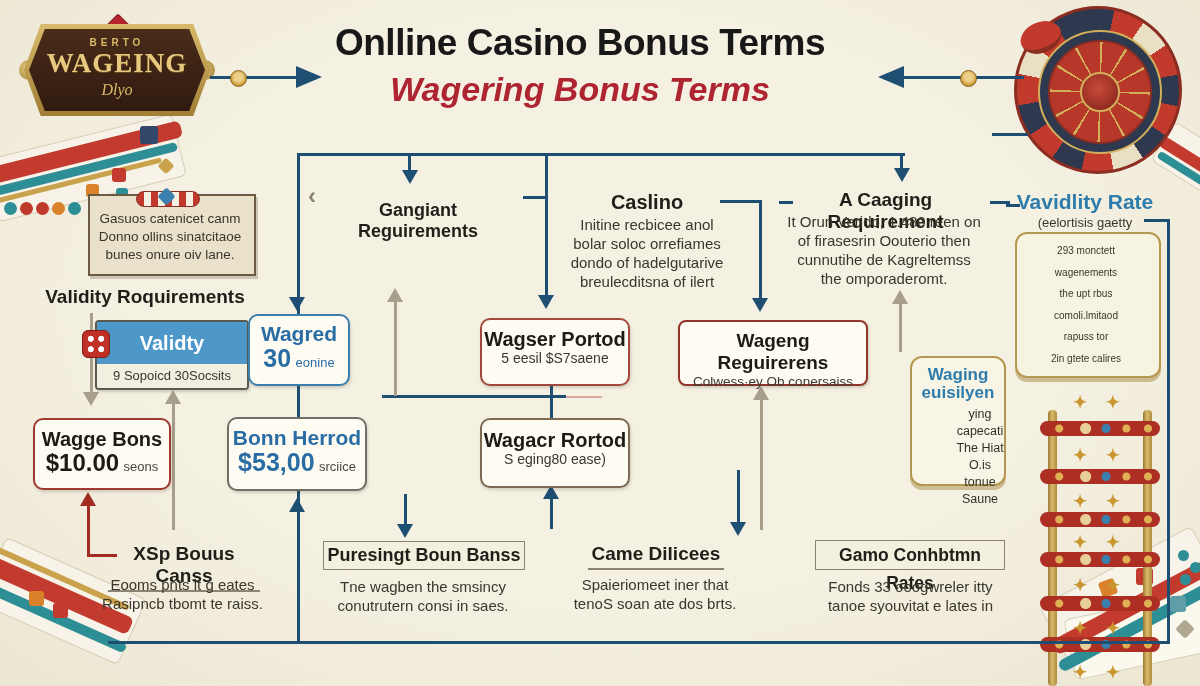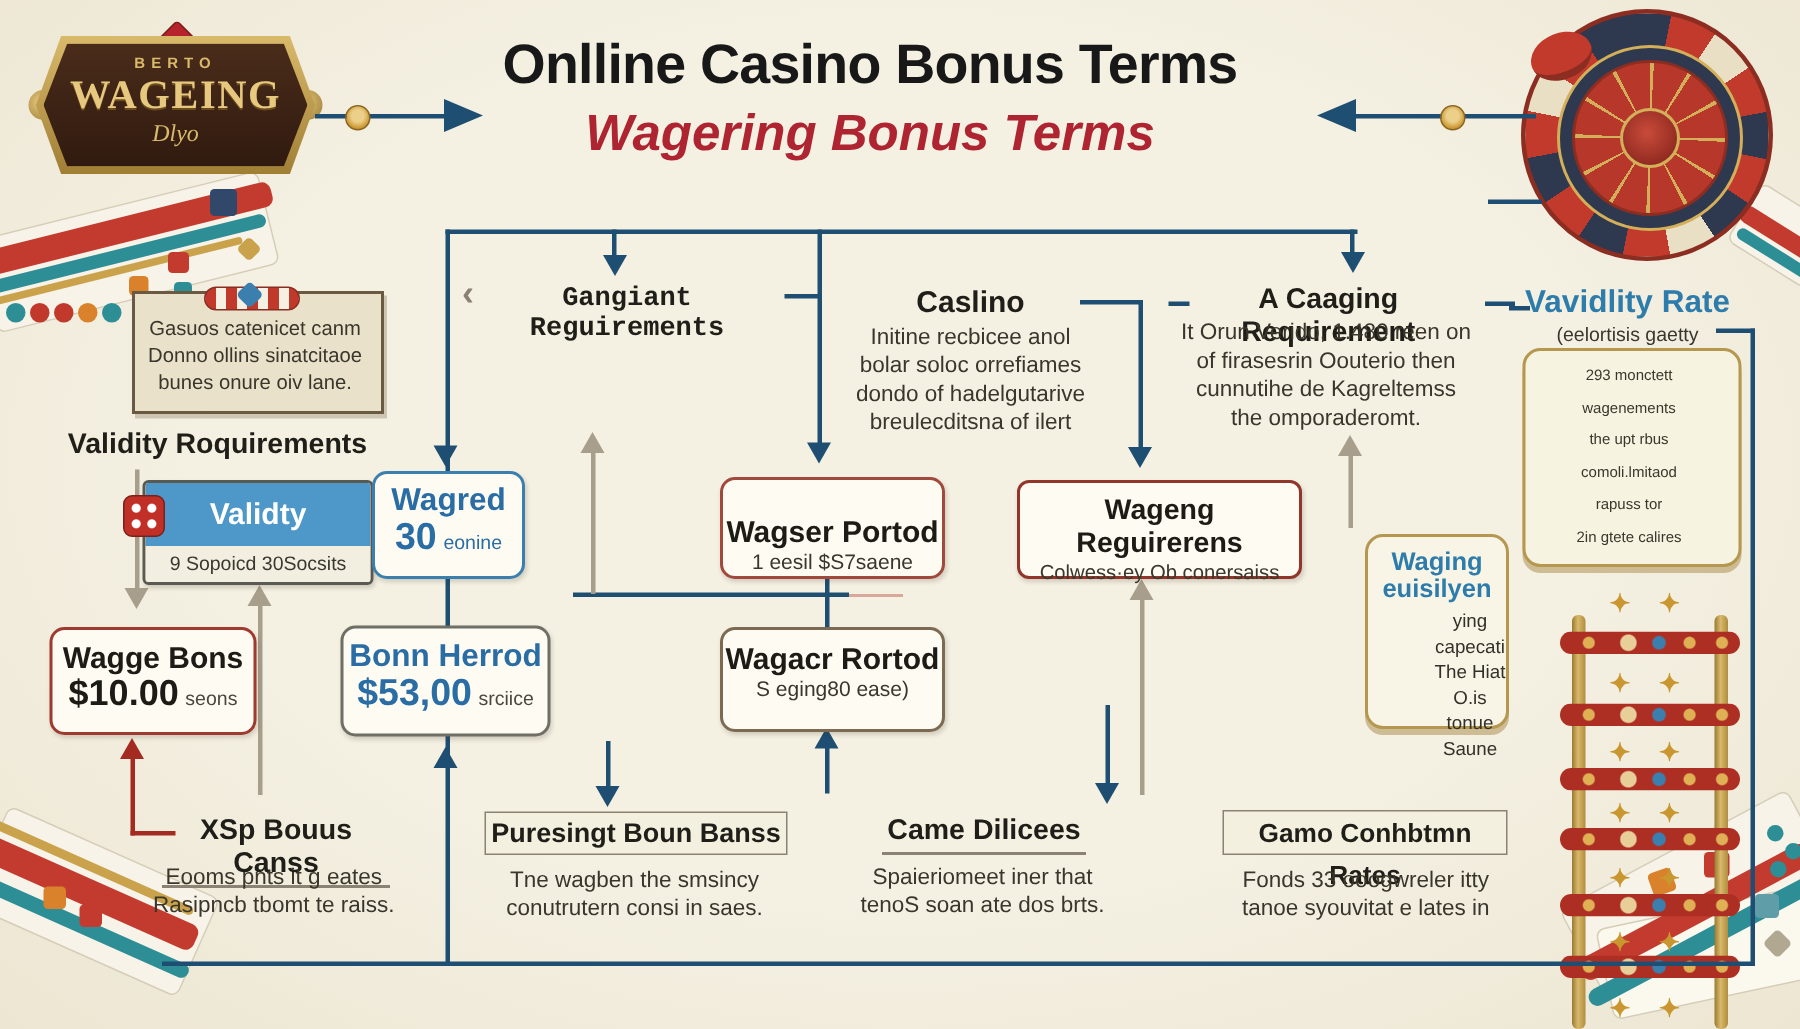--- a/index.html
+++ b/index.html
@@ -235,21 +235,21 @@
 
   <div class="rbox" style="left:227px;top:417px;width:136px;height:70px;border-color:#6f6f66;">
     <div class="t blue" style="font-size:21px;margin-top:8px;">Bonn Herrod</div>
     <div style="line-height:27px;">
       <span class="v blue" style="font-size:25px;">$53,00</span>
       <span class="u">srciice</span>
     </div>
   </div>
 
   <div class="abs" style="left:308px;top:182px;font-size:24px;font-weight:800;color:#8a8272;">‹</div>
-  <div class="sec-head" style="left:318px;top:189px;width:200px;font-size:18px;font-family:Liberation Mono, monospace;">Gangiant Reguirements</div>
+  <div class="sec-head" style="left:318px;top:200px;width:200px;font-size:18px;">Gangiant Reguirements</div>
 
   <div class="sec-head" style="left:567px;top:191px;width:160px;font-size:20px;">Caslino</div>
   <div class="body-text" style="left:560px;top:215px;width:174px;">
     <span>Initine recbicee anol</span><br>
     <span>bolar soloc orrefiames</span><br>
     <span>dondo of hadelgutarive</span><br>
     <span>breulecditsna of ilert</span>
   </div>
 
   <div class="sec-head" style="left:783px;top:189px;width:205px;">A Caaging Requirement</div>
@@ -266,22 +266,22 @@
   <div class="body-text" style="left:1017px;top:240px;width:138px;font-size:10px;line-height:21.5px;">
     <span>293 monctett</span><br>
     <span>wagenements</span><br>
     <span>the upt rbus</span><br>
     <span>comoli.lmitaod</span><br>
     <span>rapuss tor</span><br>
     <span>2in gtete calires</span>
   </div>
 
   <div class="rbox" style="left:480px;top:318px;width:146px;height:64px;border-color:#a0493c;">
-    <div class="t" style="margin-top:24px;">Wagser Portod</div>
-    <div class="u" style="font-size:14px;color:#3a372e;">1 eesil $S7saene</div>
+    <div class="t" style="margin-top:8px;">Wagser Portod</div>
+    <div class="u" style="font-size:14px;color:#3a372e;">5 eesil $S7saene</div>
   </div>
 
   <div class="rbox" style="left:480px;top:418px;width:146px;height:66px;border-color:#7c6a52;">
     <div class="t" style="margin-top:9px;">Wagacr Rortod</div>
     <div class="u" style="font-size:14px;color:#3a372e;">S eging80 ease)</div>
   </div>
 
   <div class="rbox" style="left:678px;top:320px;width:186px;height:62px;border-color:#92362c;border-radius:8px;">
     <div class="t" style="font-size:19px;margin-top:8px;">Wageng Reguirerens</div>
     <div class="u" style="font-size:13.5px;color:#3a372e;">Colwess·ey Ob conersaiss</div>

